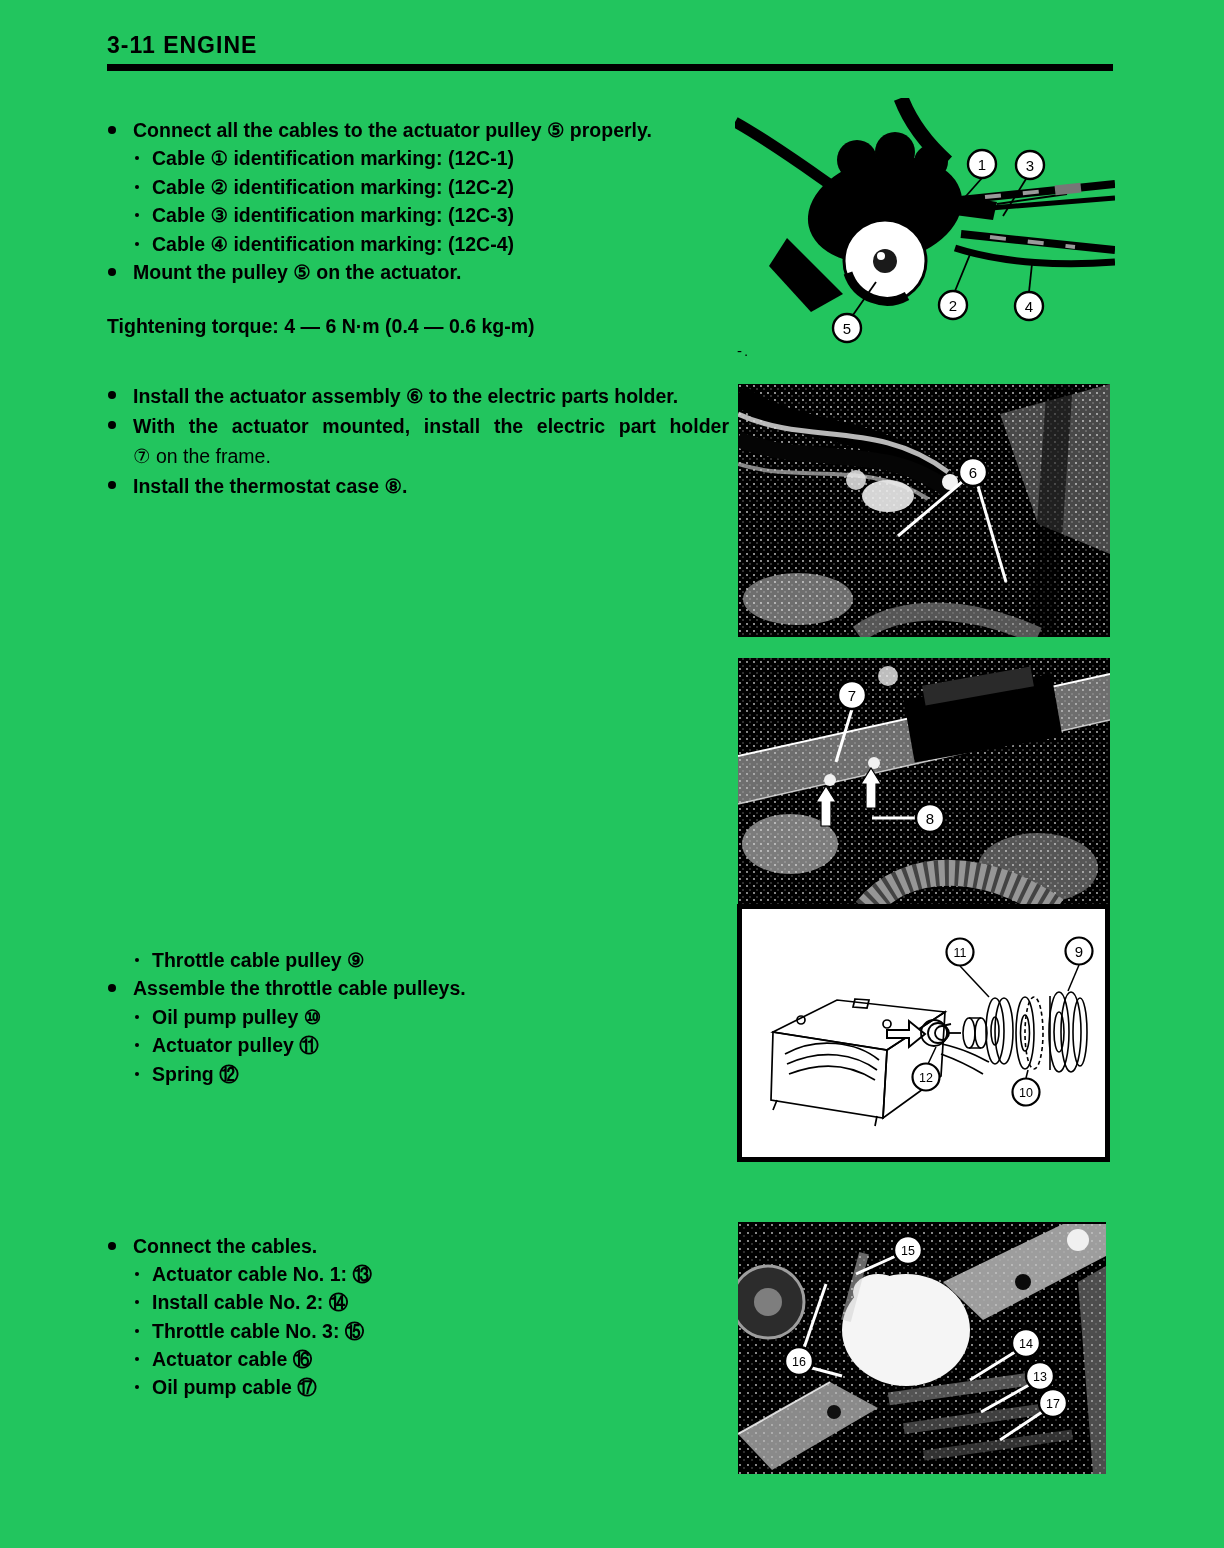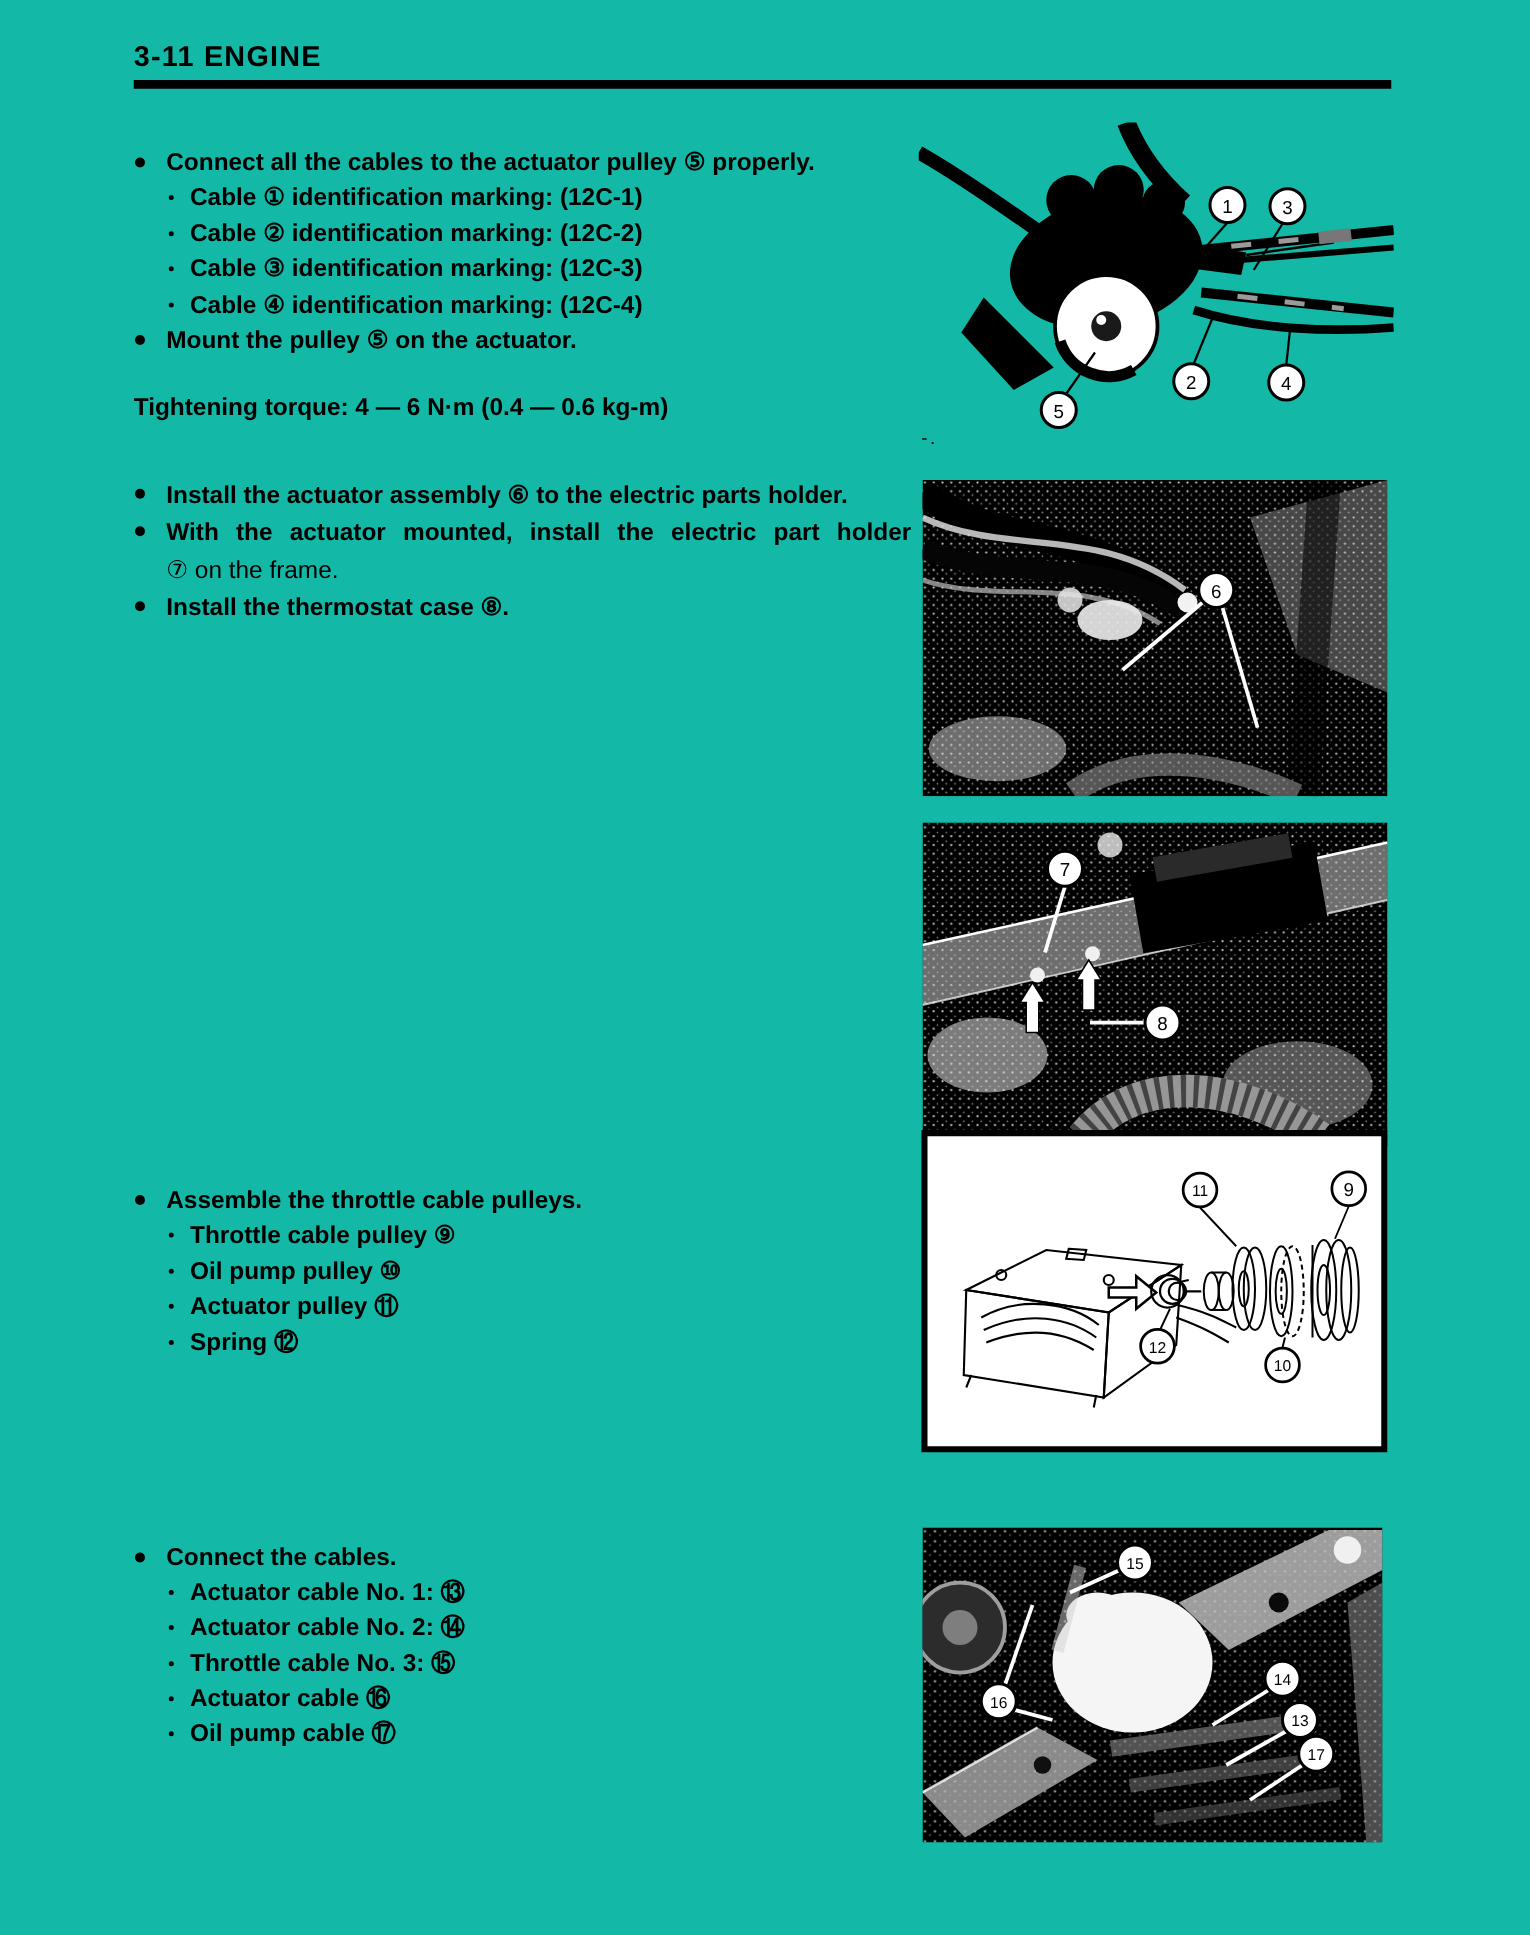--- a/index.html
+++ b/index.html
@@ -1,16 +1,16 @@
 <!DOCTYPE html>
 <html><head>
 <meta charset="utf-8">
 <style>
   html,body{margin:0;padding:0;background:#fff;}
-  .page{position:relative;width:1224px;height:1548px;background:#14b8a6;
+  .page{position:relative;width:1224px;height:1548px;background:#22c55e;
         font-family:"Liberation Sans",sans-serif;color:#000;overflow:hidden;}
   .hdr{position:absolute;left:107px;top:32px;font-size:23px;font-weight:700;letter-spacing:1px;}
   .rule{position:absolute;left:107px;top:64px;width:1006px;height:7px;background:#000;}
   .tblock{position:absolute;width:604px;font-size:19.5px;line-height:28.4px;}
   .w620{width:622px;line-height:30px;}
   .line{display:flex;align-items:flex-start;}
   .dot{flex:0 0 8px;height:8px;background:#000;border-radius:50%;margin:10px 17px 0 1px;}
   .sdot{flex:0 0 4px;height:4px;background:#000;border-radius:50%;margin:12px 13px 0 28px;}
   .t{flex:1 1 auto;font-weight:bold;}
   .just{display:block;width:100%;text-align:justify;text-align-last:justify;}
@@ -71,29 +71,29 @@
     <div class="line">
         <span class="dot"></span>
         <span class="t">Install the thermostat case ⑧.</span>
       </div>
   </div>
 
   <div class="artifact">-.</div>
 
   <div class="tblock" style="left:107px;top:946px;">
     <div class="line">
+        <span class="sdot"></span>
+        <span class="t">Throttle cable pulley ⑨</span>
+      </div>
+    <div class="line">
         <span class="dot"></span>
         <span class="t">Assemble the throttle cable pulleys.</span>
       </div>
     <div class="line">
         <span class="sdot"></span>
-        <span class="t">Throttle cable pulley ⑨</span>
-      </div>
-    <div class="line">
-        <span class="sdot"></span>
         <span class="t">Oil pump pulley ⑩</span>
       </div>
     <div class="line">
         <span class="sdot"></span>
         <span class="t">Actuator pulley ⑪</span>
       </div>
     <div class="line">
         <span class="sdot"></span>
         <span class="t">Spring ⑫</span>
       </div>
@@ -103,21 +103,21 @@
     <div class="line">
         <span class="dot"></span>
         <span class="t">Connect the cables.</span>
       </div>
     <div class="line">
         <span class="sdot"></span>
         <span class="t">Actuator cable No. 1: ⑬</span>
       </div>
     <div class="line">
         <span class="sdot"></span>
-        <span class="t">Actuator cable No. 2: ⑭</span>
+        <span class="t">Install cable No. 2: ⑭</span>
       </div>
     <div class="line">
         <span class="sdot"></span>
         <span class="t">Throttle cable No. 3: ⑮</span>
       </div>
     <div class="line">
         <span class="sdot"></span>
         <span class="t">Actuator cable ⑯</span>
       </div>
     <div class="line">

